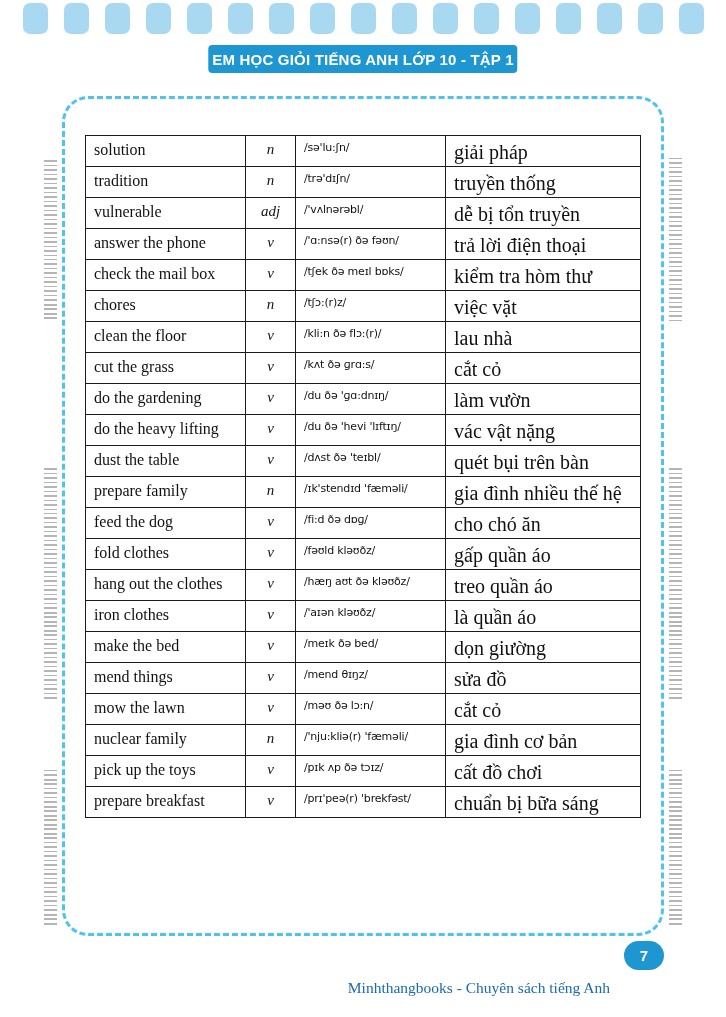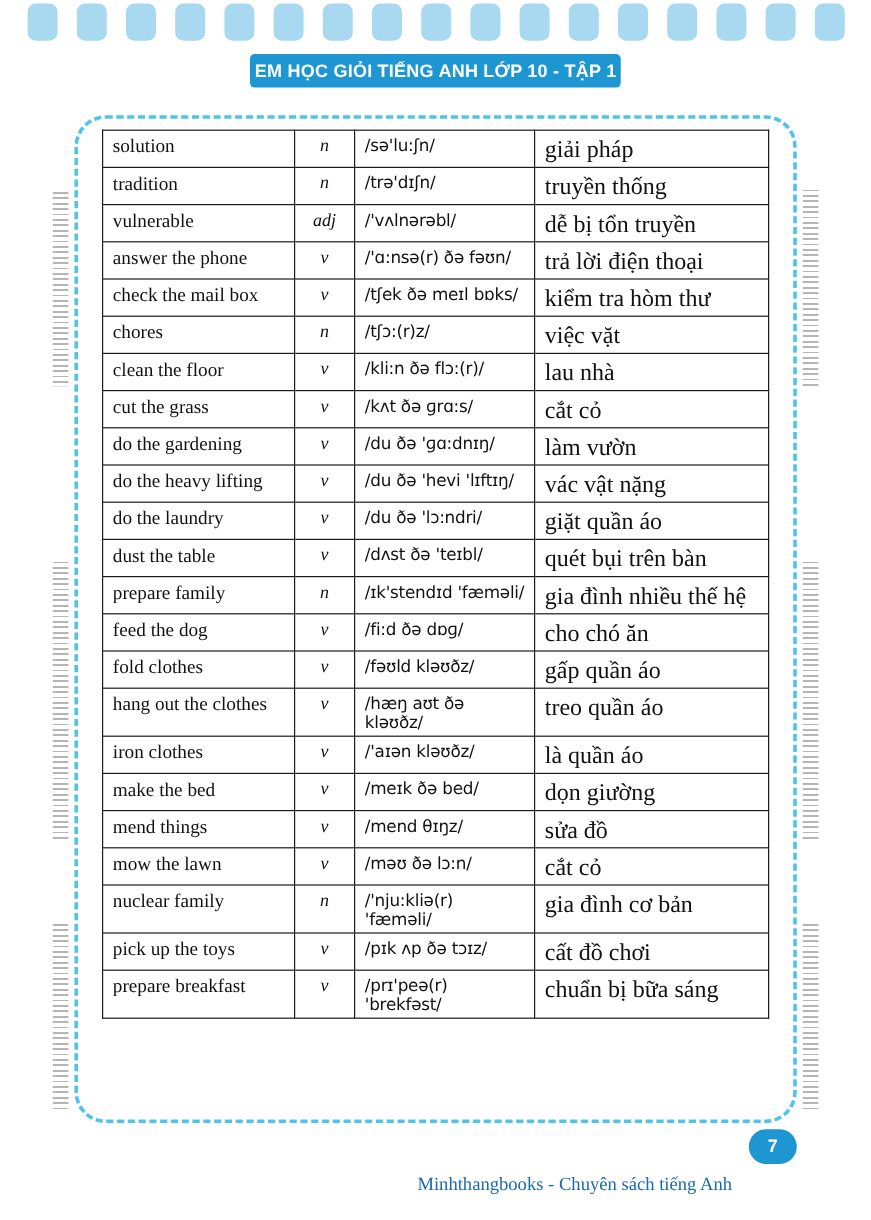--- a/index.html
+++ b/index.html
@@ -67,32 +67,32 @@
   .s-l3 { left: 44px; top: 770px; height: 156px; }
   .s-r1 { left: 669px; top: 158px; height: 164px; }
   .s-r2 { left: 669px; top: 468px; height: 232px; }
   .s-r3 { left: 669px; top: 770px; height: 156px; }
 
   
   table.vocab {
     border-collapse: collapse;
     table-layout: fixed;
     width: 555px;
-    margin: 9px auto 0;
+    margin: 36px auto 0;
   }
   table.vocab td {
     border: 1px solid #1b1b1b;
     height: 30px;
     vertical-align: top;
     padding: 5px 8px 2px;
     color: #111111;
   }
   td.col-word   { width: 160px; font-size: 16px; }
   td.col-pos    { width: 50px;  font-size: 15px; font-style: italic; text-align: center; }
-  td.col-ipa    { width: 150px; font-size: 14px; letter-spacing: -0.2px;
+  td.col-ipa    { width: 150px; font-size: 11px; letter-spacing: -0.2px;
                   font-family: "DejaVu Sans", sans-serif;
                   color: var(--accent, #2aa7dd); padding-left: 6px; padding-right: 5px; }
   td.col-meaning{ width: 195px; font-size: 20px; }
 
   
   .footer-text {
     position: absolute;
     top: 979px; right: 116px;
     color: var(--footer-text, #1a6ab0);
     font-family: "Liberation Serif", serif;
@@ -203,26 +203,20 @@
           <td class="col-ipa">/du ðə 'ɡɑ:dnɪŋ/</td>
           <td class="col-meaning">làm vườn</td>
         </tr>
         <tr>
           <td class="col-word">do the heavy lifting</td>
           <td class="col-pos">v</td>
           <td class="col-ipa">/du ðə 'hevi 'lɪftɪŋ/</td>
           <td class="col-meaning">vác vật nặng</td>
         </tr>
         <tr>
-          <td class="col-word">do the laundry</td>
-          <td class="col-pos">v</td>
-          <td class="col-ipa">/du ðə 'lɔ:ndri/</td>
-          <td class="col-meaning">giặt quần áo</td>
-        </tr>
-        <tr>
           <td class="col-word">dust the table</td>
           <td class="col-pos">v</td>
           <td class="col-ipa">/dʌst ðə 'teɪbl/</td>
           <td class="col-meaning">quét bụi trên bàn</td>
         </tr>
         <tr>
           <td class="col-word">prepare family</td>
           <td class="col-pos">n</td>
           <td class="col-ipa">/ɪk'stendɪd 'fæməli/</td>
           <td class="col-meaning">gia đình nhiều thế hệ</td>

